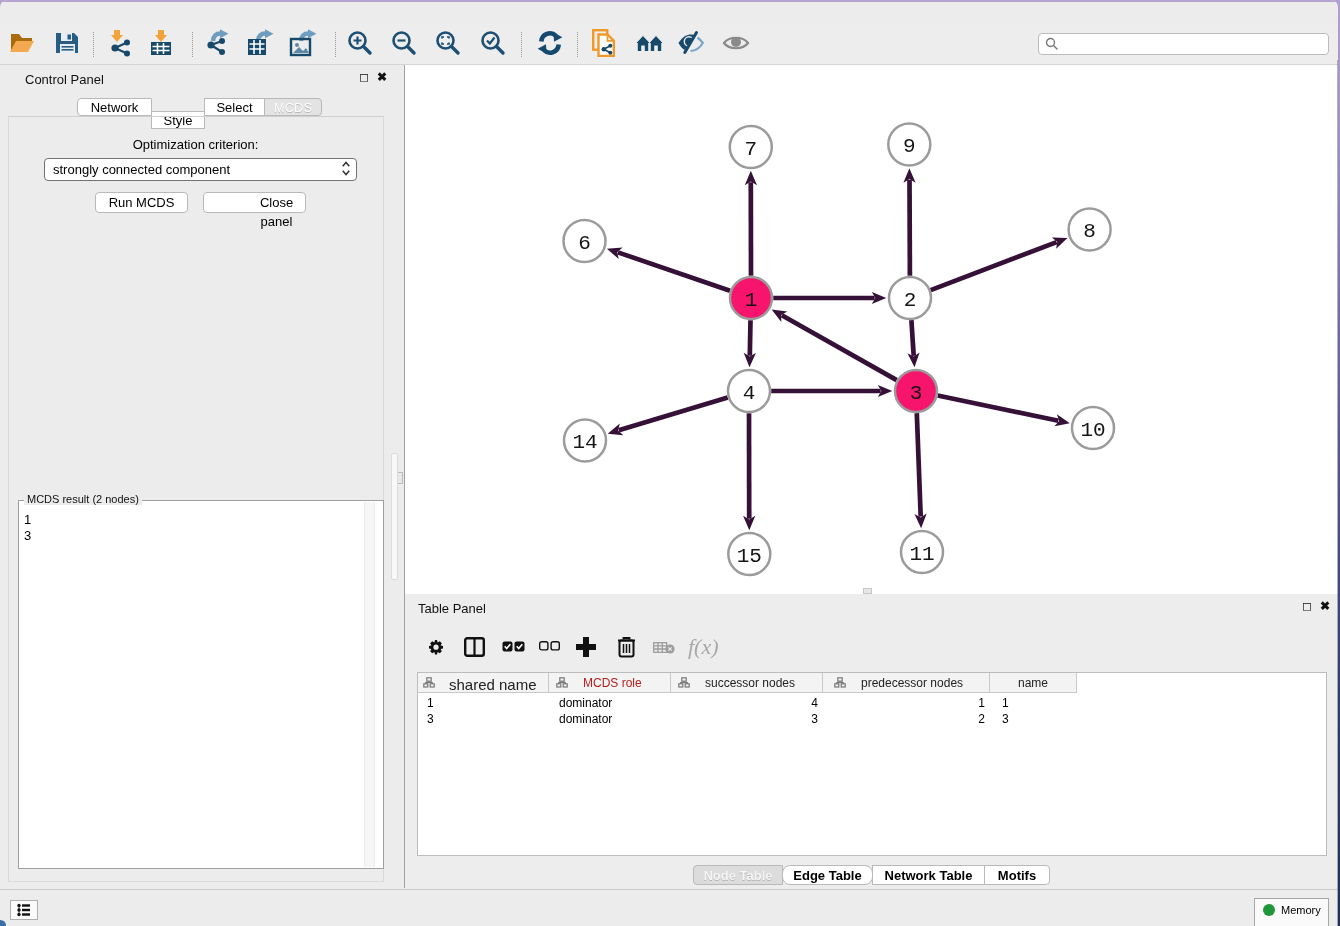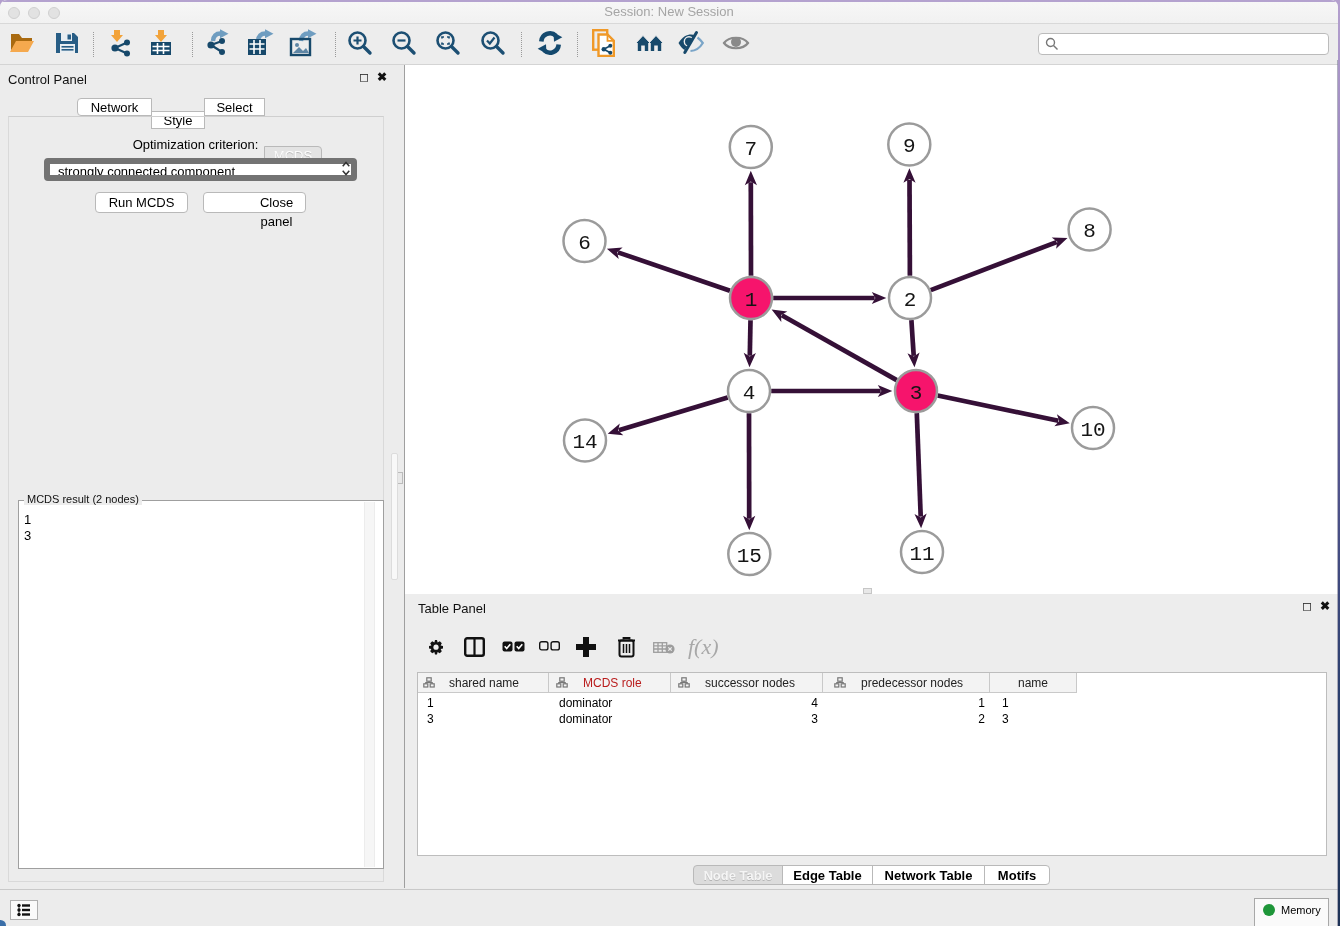--- a/index.html
+++ b/index.html
@@ -27,21 +27,21 @@
 .cpanel{position:absolute;left:0;top:65px;width:391px;height:823px;background:#ececec;}
 .ptitle{font-size:13px;color:#111;}
 .wicon{position:absolute;font-size:12px;color:#111;}
 .tabs{position:absolute;}
 .tab{position:absolute;top:0;height:18px;line-height:18px;text-align:center;font-size:13px;
  background:#fff;border:1px solid #b9b9b9;box-sizing:border-box;color:#000;}
 .cp-inner{position:absolute;left:8px;top:51px;width:376px;height:766px;box-sizing:border-box;
  border:1px solid #d9d9d9;border-top:1px solid #cfcfcf;background:transparent;}
 select.crit{position:absolute;left:44px;top:158px;width:313px;height:23px;font-size:13px;
  font-family:"Liberation Sans",sans-serif;
- border:6px solid #737373;border-radius:4px;background:#fff;padding-left:8px;
+ border:1px solid #737373;border-radius:4px;background:#fff;padding-left:8px;
  -webkit-appearance:none;appearance:none;color:#000;}
 .chev{position:absolute;left:340px;top:162px;width:12px;height:15px;pointer-events:none;}
 .btn{position:absolute;height:21px;background:#fff;border:1px solid #b9b9b9;border-radius:4px;
  font-size:13px;text-align:center;line-height:19px;box-sizing:border-box;color:#000;}
 .fieldset{position:absolute;left:18px;top:500px;width:364px;height:367px;
  border:1px solid #9f9f9f;background:#fff;}
 .fs-legend{position:absolute;left:5px;top:-8px;background:#ececec;padding:0 3px;font-size:11px;color:#111;}
 .fs-text{position:absolute;left:5px;top:11px;font-size:13px;line-height:16px;color:#000;}
 .fs-scroll{position:absolute;right:8px;top:1px;width:9px;bottom:1px;background:#f6f6f6;border-left:1px solid #ececec;border-right:1px solid #ececec;}
 
@@ -73,26 +73,20 @@
  border-top:1px solid #c9c9c9;}
 .sbtn-l{position:absolute;left:10px;top:10px;width:28px;height:20px;background:#fafafa;
  border:1px solid #b0b0b0;box-sizing:border-box;}
 .sbtn-r{position:absolute;left:1254px;top:8px;width:75px;height:33px;background:#fafafa;
  border:1px solid #a8a8a8;box-sizing:border-box;font-size:11px;color:#000;}
 </style>
 </head>
 <body>
 <div class="win">
   <div class="top-edge"></div>
-  <div class="titlebar">
-    <div class="tl" style="left:8px;"></div>
-    <div class="tl" style="left:28px;"></div>
-    <div class="tl" style="left:48px;"></div>
-    <div class="title-text">Session: New Session</div>
-  </div>
   <div class="toolbar">
    <svg class="tb-ic" style="left:8px;" width="28" height="28" viewBox="0 0 28 28">
     <path d="M3 5 L11 5 L14 9 L24 9 L24 13 L3 21 Z" fill="#a96a10"></path>
     <path d="M8 12 L26 12 L20 23 L2 23 Z" fill="#f5a94e"></path>
    </svg>
    <svg class="tb-ic" style="left:53px;" width="28" height="28" viewBox="0 0 28 28">
     <path d="M3 4 L21 4 L25 8 L25 24 L3 24 Z" fill="#275d85"></path>
     <rect x="8" y="4" width="11" height="8" fill="#e9eef2"></rect>
     <rect x="14.5" y="5.5" width="3.5" height="5" fill="#275d85"></rect>
     <rect x="7" y="15" width="15" height="9" fill="#e9eef2"></rect>
@@ -213,28 +207,28 @@
    </svg>
    <div class="searchbox">
     <svg width="14" height="14" viewBox="0 0 14 14" style="position:absolute;left:6px;top:3px;">
      <circle cx="5.5" cy="5.5" r="4" fill="none" stroke="#777" stroke-width="1.4"></circle>
      <path d="M8.5 8.5 L12.5 12.5" stroke="#777" stroke-width="1.4"></path>
     </svg>
    </div>
   </div>
 
   <div class="cpanel">
-    <div class="ptitle" style="position:absolute;left:8px;top:7px;">Control Panel</div>
+    <div class="ptitle" style="position:absolute;left:25px;top:7px;">Control Panel</div>
     <div class="wicon" style="left:359px;top:5px;">◻</div>
     <div class="wicon" style="left:377px;top:5px;font-weight:bold;">✖</div>
     <div class="tabs" style="left:77px;top:33px;width:245px;height:18px;">
       <div class="tab" style="left:0;width:75px;border-radius:4px 0 0 4px;">Network</div>
       <div class="tab" style="left:74px;width:54px;margin-top:13px;">Style</div>
       <div class="tab" style="left:127px;width:61px;">Select</div>
-      <div class="tab" style="left:187px;width:58px;border-radius:0 4px 4px 0;background:#e3e3e3;color:#fdfdfd;text-shadow:0 1px 0 #bbb;margin-top:48px;">MCDS</div>
+      <div class="tab" style="left:187px;width:58px;border-radius:0 4px 4px 0;background:#e3e3e3;color:#fdfdfd;text-shadow:0 1px 0 #bbb;">MCDS</div>
     </div>
     <div class="cp-inner"></div>
     <div style="position:absolute;left:0;top:72px;width:391px;text-align:center;font-size:13px;color:#000;">Optimization criterion:</div>
     <select class="crit" style="top:93px;"><option>strongly connected component</option></select>
     <svg class="chev" style="top:96px;" viewBox="0 0 12 16">
         <g fill="none" stroke="#333" stroke-width="1.6">
           <path d="M2.5 5.5 L6 1.5 L9.5 5.5"></path>
           <path d="M2.5 10.5 L6 14.5 L9.5 10.5"></path>
         </g>
       </svg>
@@ -392,21 +386,21 @@
           </g>
         </svg>
       <svg style="position:absolute;left:416px;top:4px;" width="12" height="11" viewBox="0 0 12 11">
           <g fill="none" stroke="#777" stroke-width="1.2">
             <rect x="3.8" y="0.8" width="4.4" height="3.4"></rect>
             <rect x="0.8" y="6.8" width="4" height="3.2"></rect>
             <rect x="7.2" y="6.8" width="4" height="3.2"></rect>
             <path d="M6 4.3 V5.5 M2.8 6.8 V5.5 H9.2 V6.8"></path>
           </g>
         </svg>
-      <div style="position:absolute;left:31px;top:3px;font-size:12px;color:#222;">shared name</div>
+      <div style="position:absolute;left:31px;top:3px;font-size:15px;color:#222;">shared name</div>
       <div style="position:absolute;left:165px;top:3px;font-size:12px;color:#b91c1c;">MCDS role</div>
       <div style="position:absolute;left:287px;top:3px;font-size:12px;color:#222;">successor nodes</div>
       <div style="position:absolute;left:443px;top:3px;font-size:12px;color:#222;">predecessor nodes</div>
       <div style="position:absolute;left:572px;top:3px;width:86px;text-align:center;font-size:12px;color:#222;">name</div>
       <div class="trow" style="top:23px;">
         <span style="position:absolute;left:9px;">1</span>
         <span style="position:absolute;left:141px;">dominator</span>
         <span style="position:absolute;left:300px;width:100px;text-align:right;">4</span>
         <span style="position:absolute;left:467px;width:100px;text-align:right;">1</span>
         <span style="position:absolute;left:584px;">1</span>
@@ -414,21 +408,21 @@
       <div class="trow" style="top:39px;">
         <span style="position:absolute;left:9px;">3</span>
         <span style="position:absolute;left:141px;">dominator</span>
         <span style="position:absolute;left:300px;width:100px;text-align:right;">3</span>
         <span style="position:absolute;left:467px;width:100px;text-align:right;">2</span>
         <span style="position:absolute;left:584px;">3</span>
       </div>
     </div>
     <div class="btabs">
       <div class="btab" style="left:288px;width:90px;border-radius:4px 0 0 4px;background:#dcdcdc;color:#f5f5f5;text-shadow:0 1px 0 #b5b5b5;">Node Table</div>
-      <div class="btab" style="left:377px;width:91px;">Edge Table</div>
+      <div class="btab" style="left:377px;width:91px;border-radius:8px;">Edge Table</div>
       <div class="btab" style="left:467px;width:113px;">Network Table</div>
       <div class="btab" style="left:579px;width:66px;border-radius:0 4px 4px 0;">Motifs</div>
     </div>
   </div>
 
   <div class="status">
     <div class="sbtn-l">
       <svg width="26" height="18" viewBox="0 0 26 18" style="position:absolute;left:0;top:0;">
         <g fill="#111">
             <circle cx="8" cy="4.5" r="1.7"></circle>

